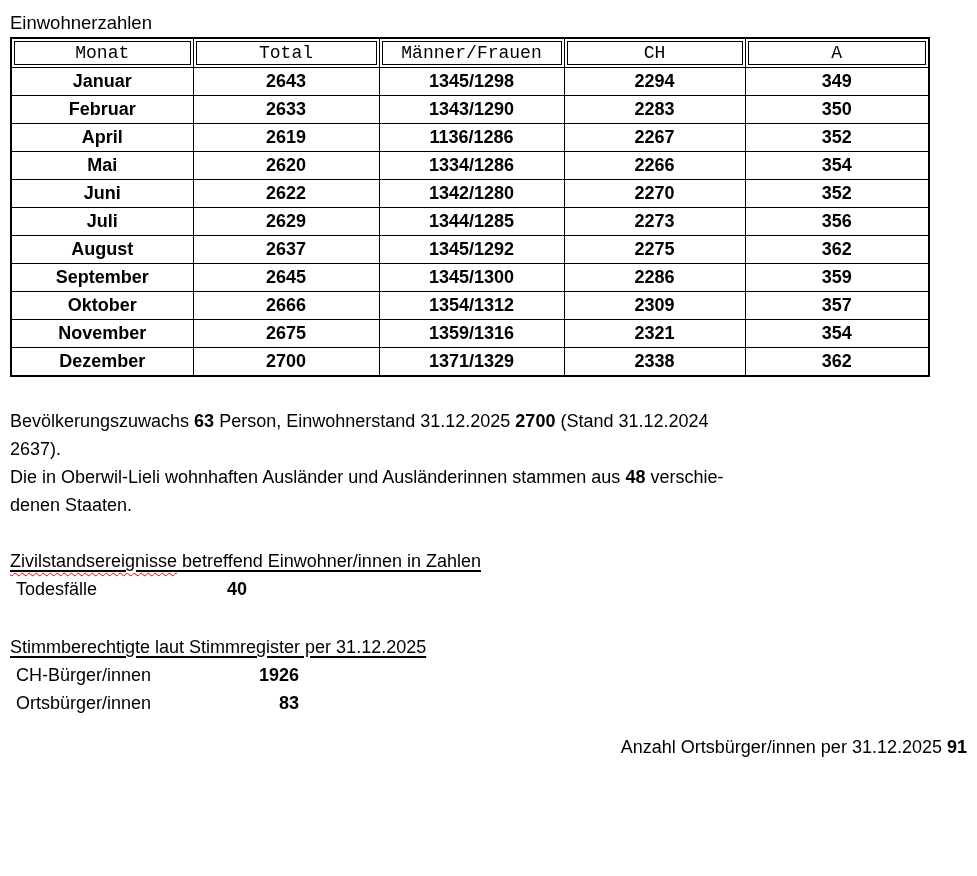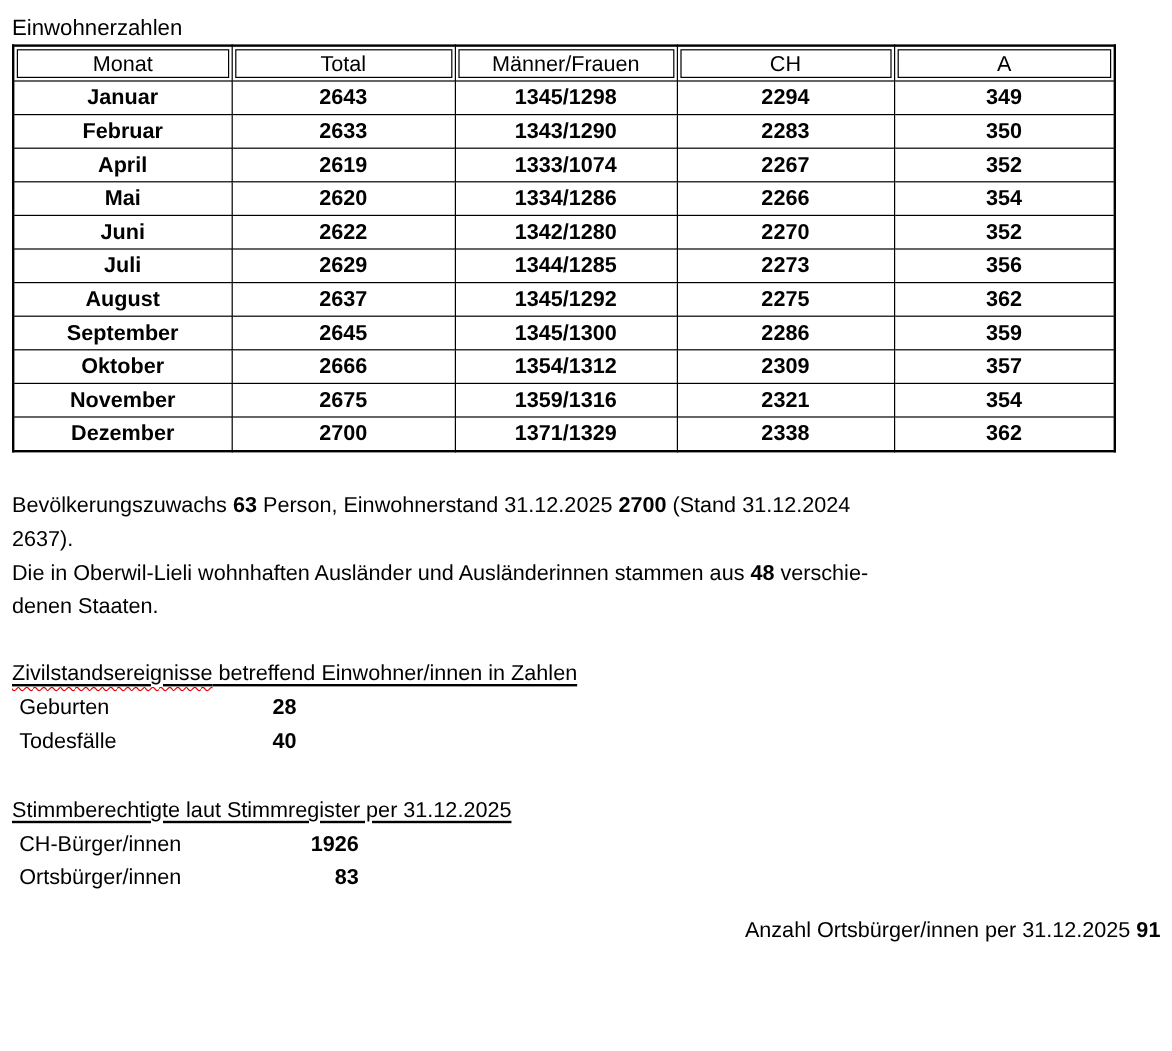--- a/index.html
+++ b/index.html
@@ -30,21 +30,21 @@
     border: 2px solid #000;
   }
   table.pop th, table.pop td {
     border: 1px solid #000;
     text-align: center;
     padding: 0;
     font-weight: normal;
     font-size: 18px;
     overflow: hidden;
   }
-  table.pop th { padding: 2px; }
+  table.pop th { padding: 2px; font-family: Liberation Mono, monospace; }
   .hbox {
     border: 1px solid #000;
     height: 22px;
     line-height: 22px;
   }
   table.pop td {
     height: 27px;
     line-height: 27px;
     font-weight: bold;
   }
@@ -128,21 +128,21 @@
       <tr>
           <td>Februar</td>
           <td>2633</td>
           <td>1343/1290</td>
           <td>2283</td>
           <td>350</td>
         </tr>
       <tr>
           <td>April</td>
           <td>2619</td>
-          <td>1333/1074</td>
+          <td>1136/1286</td>
           <td>2267</td>
           <td>352</td>
         </tr>
       <tr>
           <td>Mai</td>
           <td>2620</td>
           <td>1334/1286</td>
           <td>2266</td>
           <td>354</td>
         </tr>
@@ -197,21 +197,20 @@
         </tr>
     </tbody>
   </table>
 
   <div class="para p-growth"><span>Bevölkerungszuwachs </span><span class="b">63</span><span> Person, Einwohnerstand 31.12.2025 </span><span class="b">2700</span><span> (Stand 31.12.2024</span><br><span>2637).</span></div>
 
   <div class="para p-foreigners"><span>Die in Oberwil-Lieli wohnhaften Ausländer und Ausländerinnen stammen aus </span><span class="b">48</span><span> verschie-</span><br><span>denen Staaten.</span></div>
 
   <div class="section-heading h-civil"><span class="squiggle">Zivilstandsereignisse</span><span> betreffend Einwohner/innen in Zahlen</span></div>
 
-  <div class="kv"><span class="kv-label">Geburten</span><span class="kv-value">28</span></div>
   <div class="kv"><span class="kv-label">Todesfälle</span><span class="kv-value">40</span></div>
 
   <div class="section-heading h-voters">Stimmberechtigte laut Stimmregister per 31.12.2025</div>
 
   <div class="kv kv-right"><span class="kv-label">CH-Bürger/innen</span><span class="kv-value">1926</span></div>
   <div class="kv kv-right"><span class="kv-label">Ortsbürger/innen</span><span class="kv-value">83</span></div>
 
   <div class="p-citizens"><span>Anzahl Ortsbürger/innen per 31.12.2025 </span><span class="b">91</span></div>
 
 </div>

